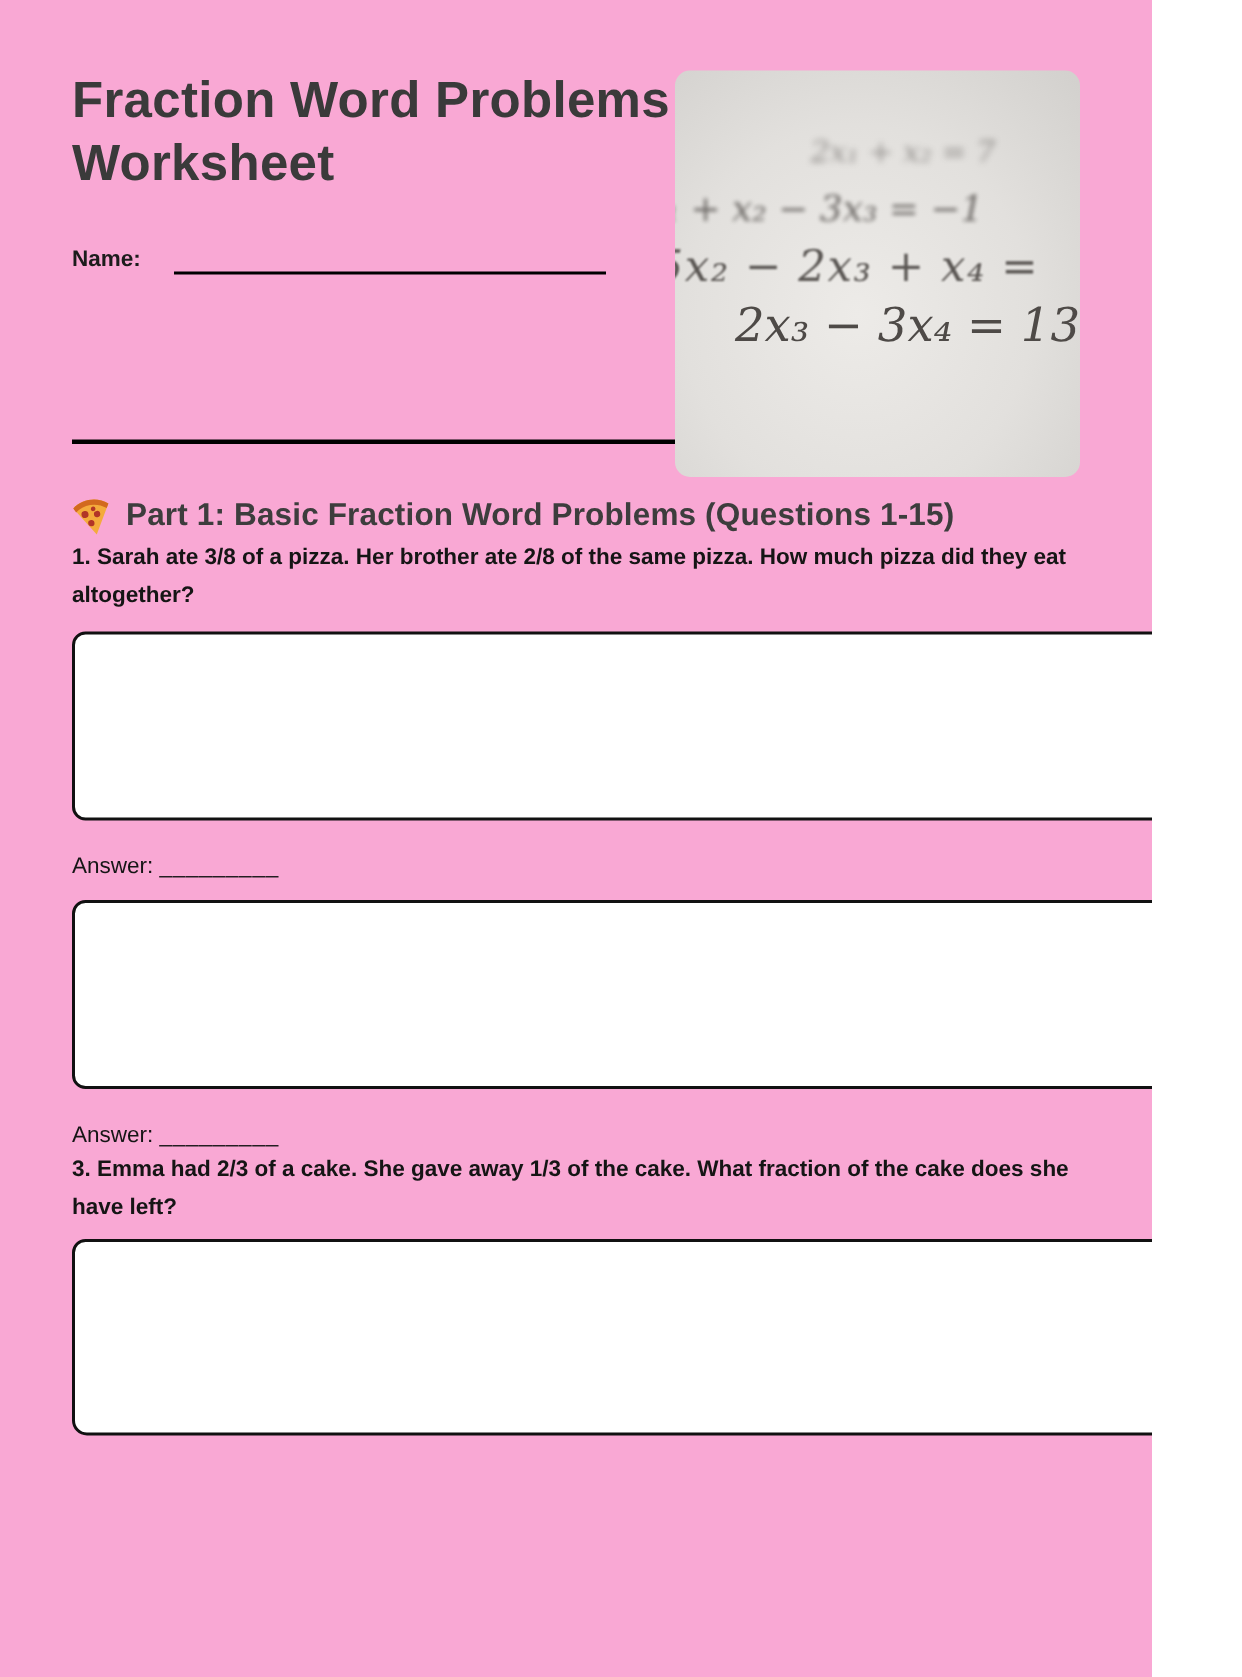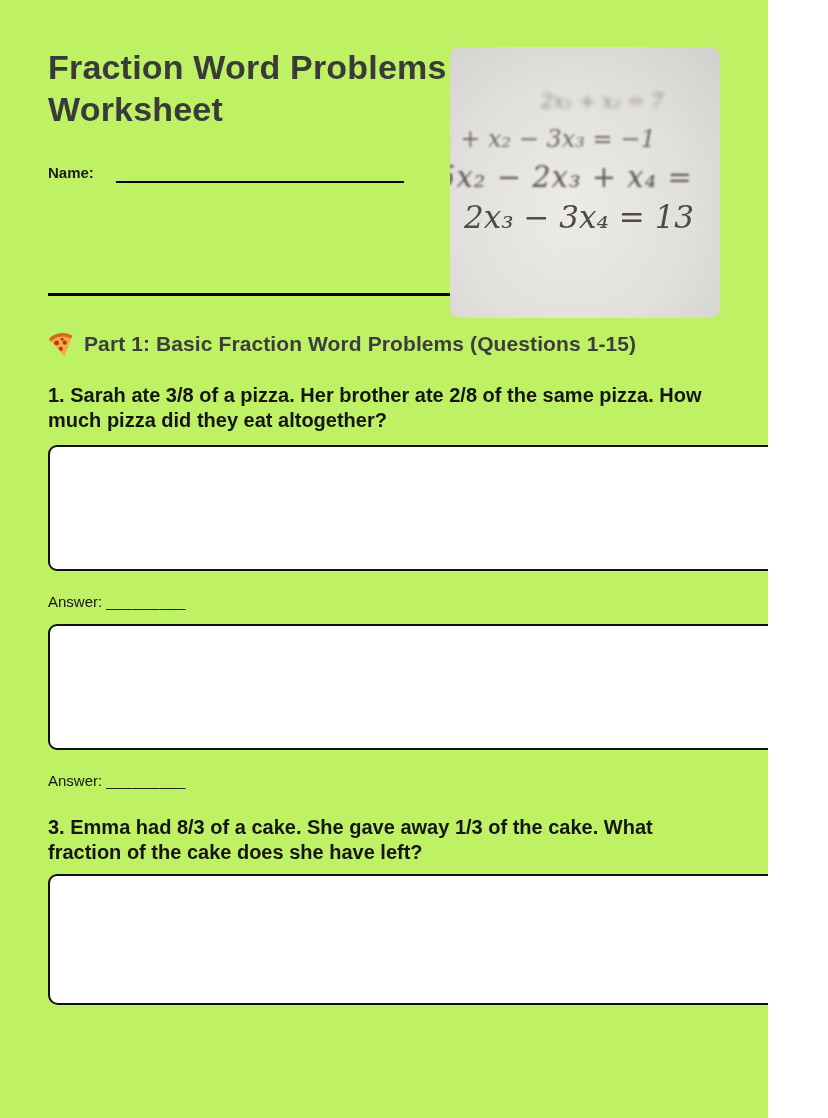--- a/index.html
+++ b/index.html
@@ -1,21 +1,21 @@
 <!DOCTYPE html>
 <html><head>
 <meta charset="utf-8">
 <style>
   * { margin: 0; padding: 0; box-sizing: border-box; }
   html, body { background: #ffffff; }
   .page {
     position: relative;
     width: 768px;
     height: 1118px;
-    background: #bef264;
+    background: #f9a8d4;
     font-family: "Liberation Sans", sans-serif;
     overflow: hidden;
   }
   .content { padding: 0 48px; }
 
   
   .title {
     margin-top: 46px;
     max-width: 472px;
     font-size: 34px;
@@ -42,44 +42,43 @@
   }
   .math-photo .pline {
     font-family: "DejaVu Serif", "Liberation Serif", serif;
     font-style: italic;
     color: #4e4a47;
     white-space: nowrap;
   }
   .pline.l1 { margin-top: 42px; font-size: 20px; text-align: center; padding-left: 34px; filter: blur(2.2px); opacity: .55; }
   .pline.l2 { margin-top: 12px; font-size: 24px; margin-left: -7px; filter: blur(1.3px); opacity: .8; }
   .pline.l3 { margin-top: 7px; font-size: 29px; margin-left: -13px; letter-spacing: 1px; filter: blur(.8px); opacity: .92; }
-  .pline.l4 { margin-top: 5px; font-size: 31px; text-align: left; padding-left: 14px; filter: blur(.5px); }
+  .pline.l4 { margin-top: 5px; font-size: 31px; text-align: right; padding-left: 14px; filter: blur(.5px); }
 
   
   .divider { margin-top: 110px; height: 3px; background: #000; border: none; }
   .section-heading {
     margin-top: 33px;
     display: flex;
     align-items: center;
     height: 30px;
   }
   .pizza { width: 27px; height: 30px; margin-right: 9px; transform: rotate(-8deg); flex: none; }
   .section-heading h2 {
     font-size: 21px;
     font-weight: 700;
     color: #3d3d3d;
     letter-spacing: 0.1px;
     text-align: right;
   }
 
   
   .question-text {
-    margin-top: 24px;
     max-width: 692px;
-    font-size: 20px;
+    font-size: 15px;
     line-height: 25px;
     font-weight: 700;
     color: #151515;
   }
   .answer-box {
     margin-top: 12px;
     width: 732px;
     height: 126px;
     border: 2px solid #111;
     border-radius: 9px;
@@ -129,21 +128,21 @@
       <span>Answer:</span>
       <span class="answer-blank">_________</span>
     </div>
 
     <div class="answer-box"></div>
     <div class="answer-row">
       <span>Answer:</span>
       <span class="answer-blank">_________</span>
     </div>
 
-    <p class="question-text">3. Emma had 8/3 of a cake. She gave away 1/3 of the cake. What fraction of the cake does she have left?</p>
+    <p class="question-text">3. Emma had 2/3 of a cake. She gave away 1/3 of the cake. What fraction of the cake does she have left?</p>
     <div class="answer-box tall"></div>
 
   </div>
 
   <div class="math-photo">
     <div class="pline l1">2x₁ + x₂ = 7</div>
     <div class="pline l2">₁ + x₂ − 3x₃ = −1</div>
     <div class="pline l3">5x₂ − 2x₃ + x₄ =</div>
     <div class="pline l4">2x₃ − 3x₄ = 13</div>
   </div>

